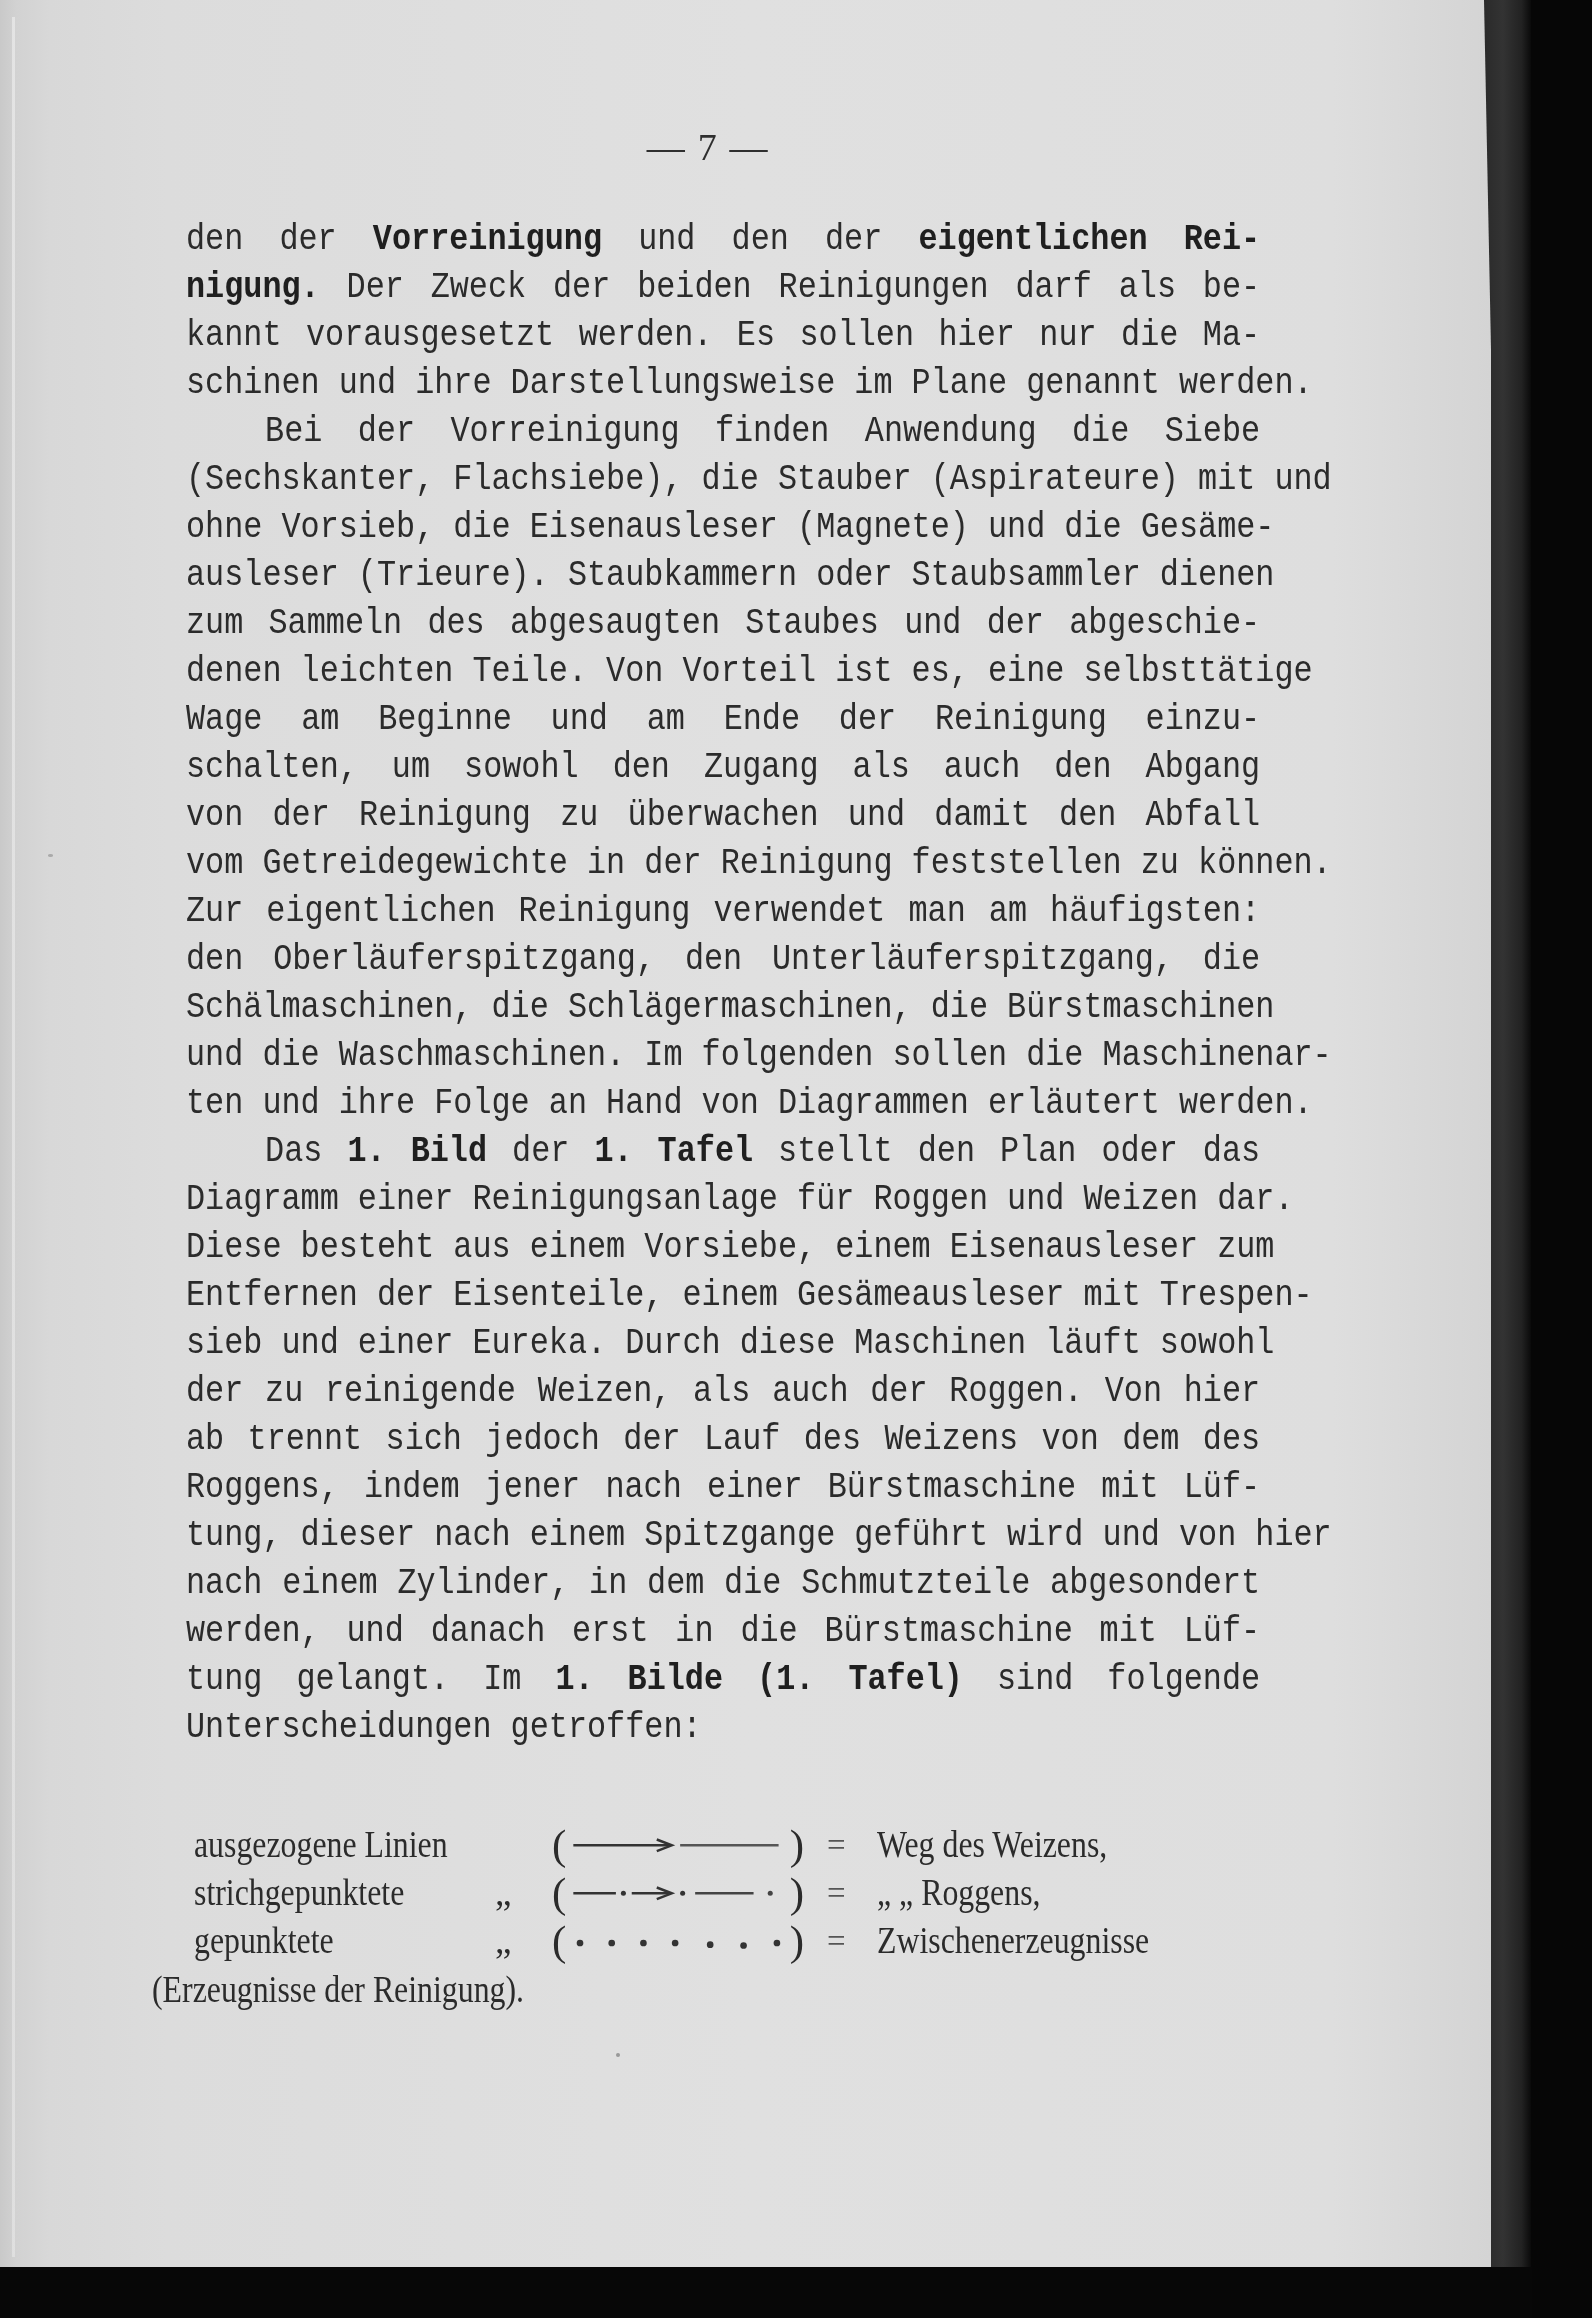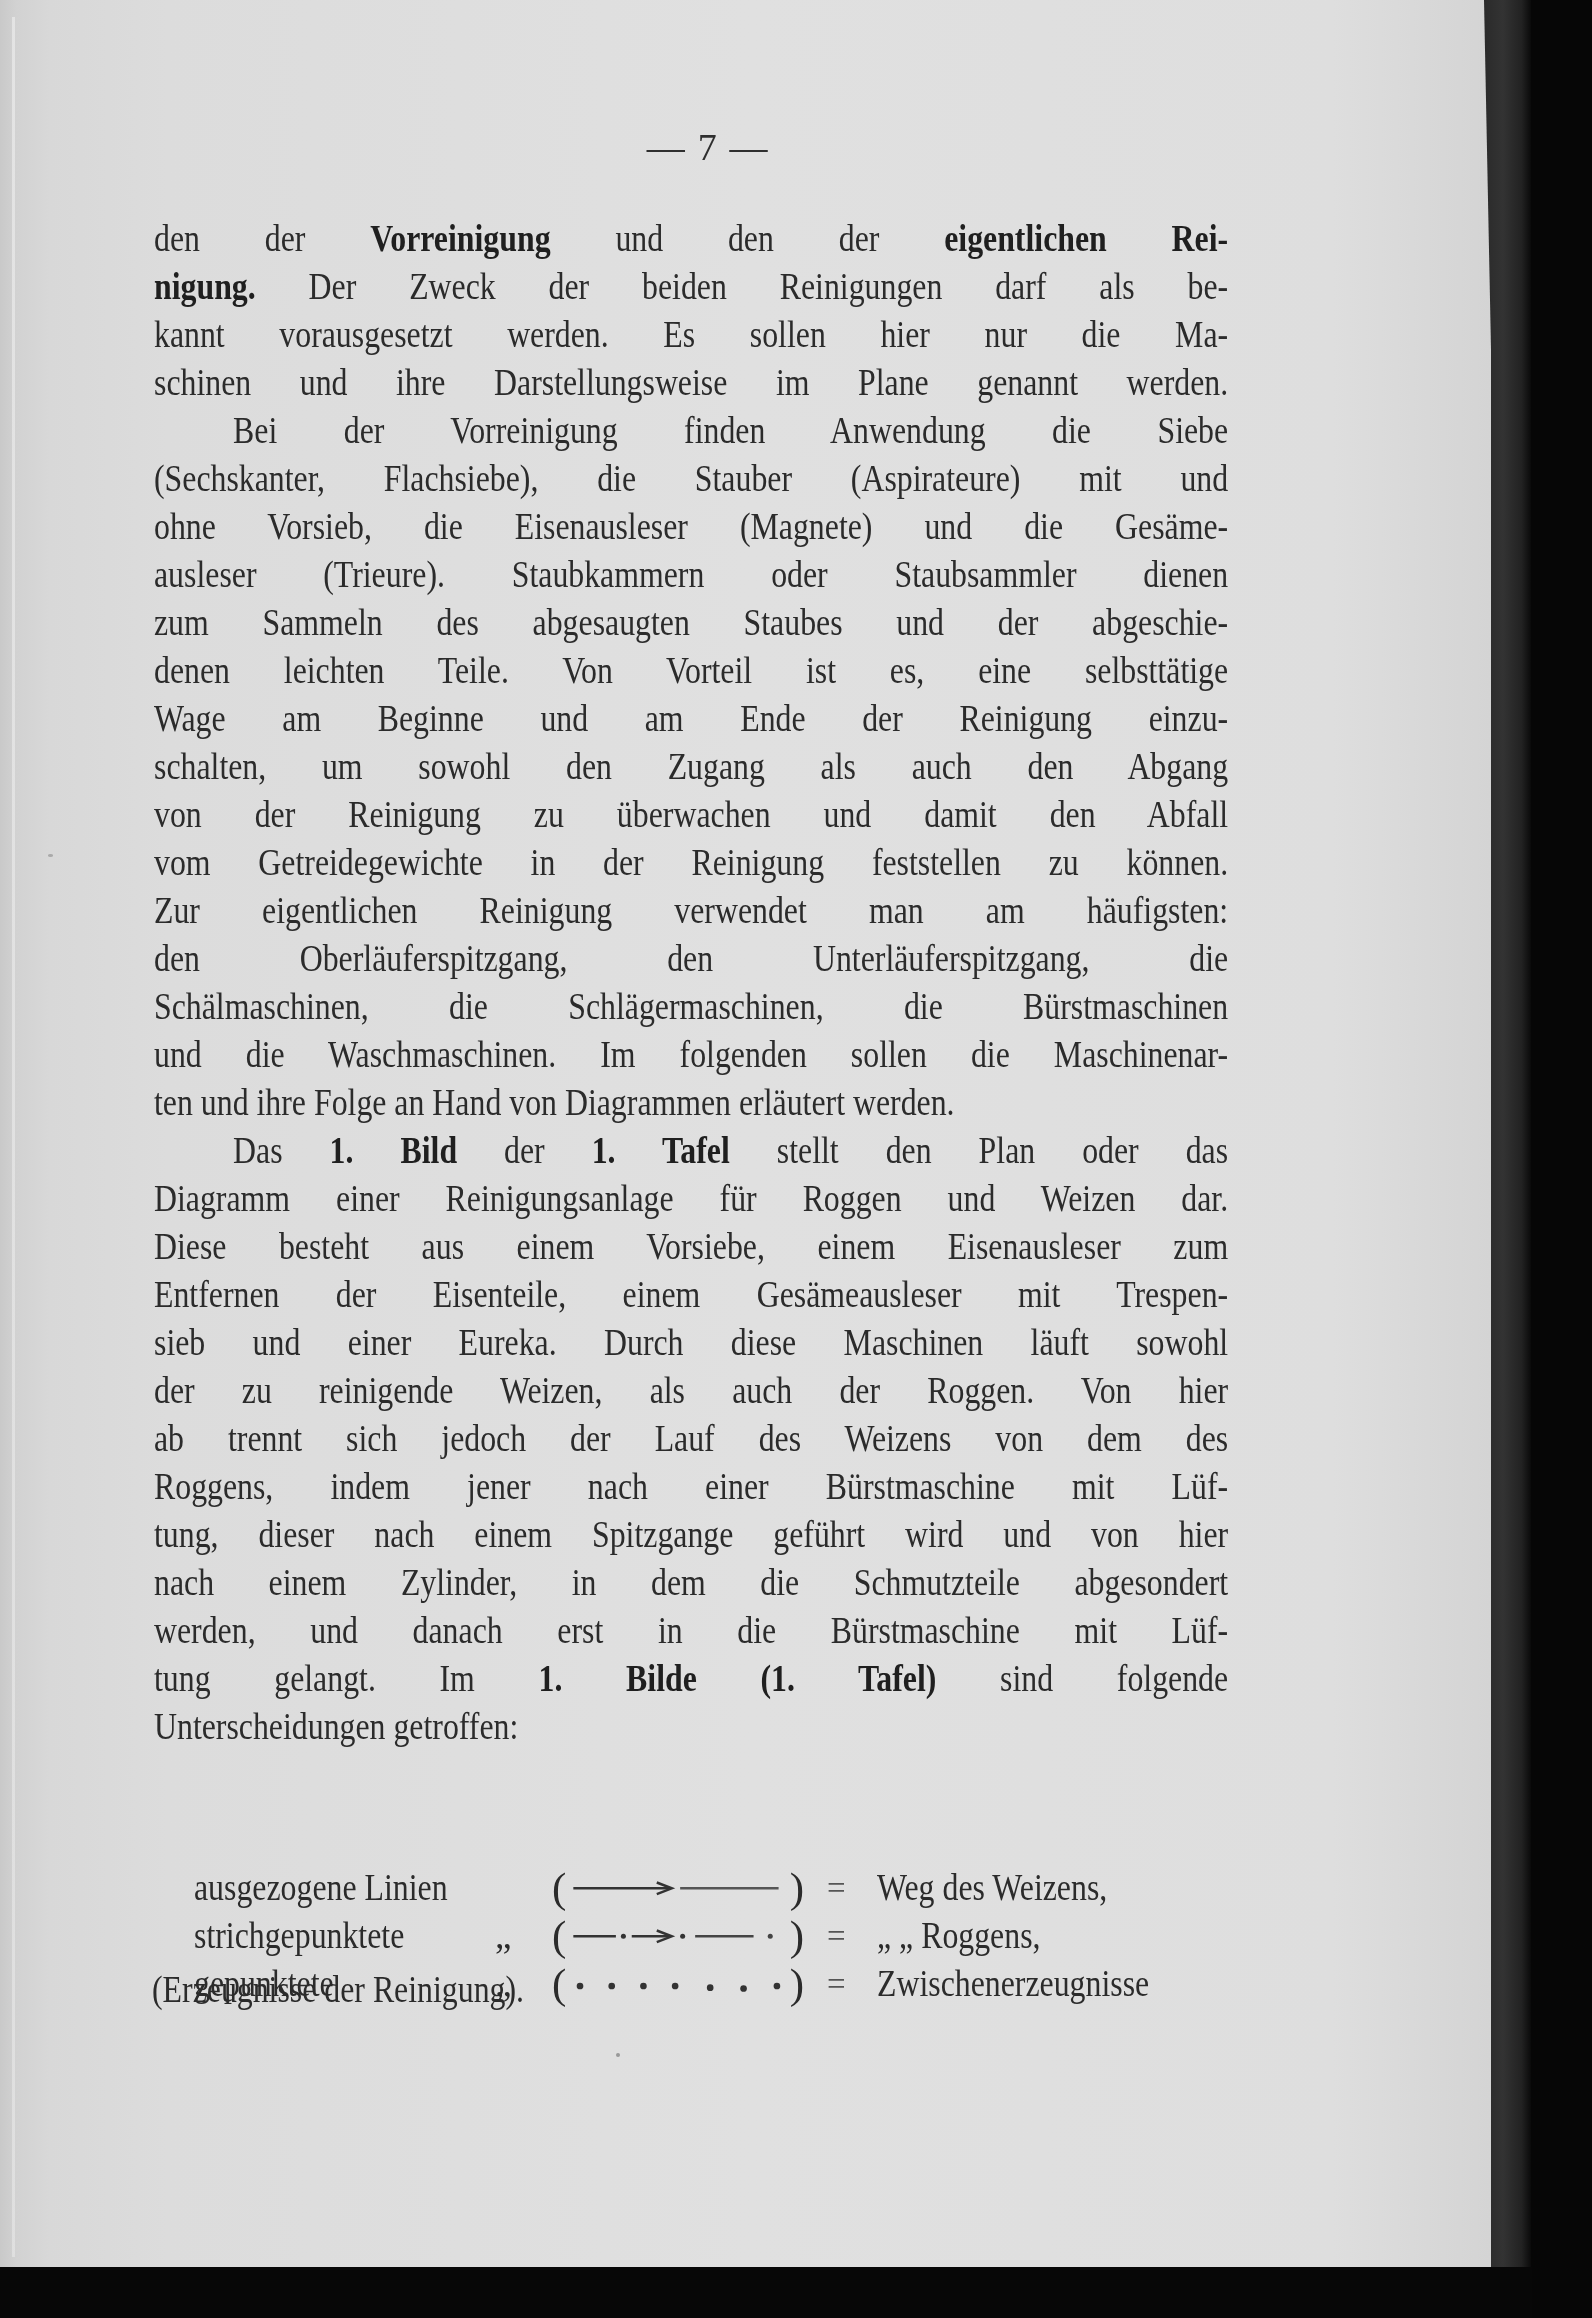--- a/index.html
+++ b/index.html
@@ -48,25 +48,26 @@
     left: 583px;
     top: 125px;
     width: 250px;
     text-align: center;
     font-size: 38px;
     color: #2f2f2f;
     letter-spacing: 1.7px;
   }
   .text-block {
     position: absolute;
-    left: 154px;
+    left: 186px;
     top: 215px;
     width: 1074px;
     color: #2b2b2b;
     font-size: 37px;
+    font-family: Liberation Mono, monospace;
   }
   .line {
     height: 48px;
     line-height: 48px;
     white-space: nowrap;
     text-align: justify;
     text-align-last: justify;
     transform: scaleX(0.86);
     transform-origin: left center;
     width: 1249px;
@@ -82,21 +83,20 @@
     font-weight: bold;
     color: #1f1f1f;
   }
   .legend {
     position: absolute;
     left: 194px;
     top: 1821px;
     width: 1083px;
     color: #2b2b2b;
     font-size: 37px;
-    margin-top: 43px;
   }
   .legend-row {
     height: 48px;
     line-height: 48px;
     position: relative;
     white-space: nowrap;
   }
   .legend-row .lbl {
     position: absolute;
     left: 0;

